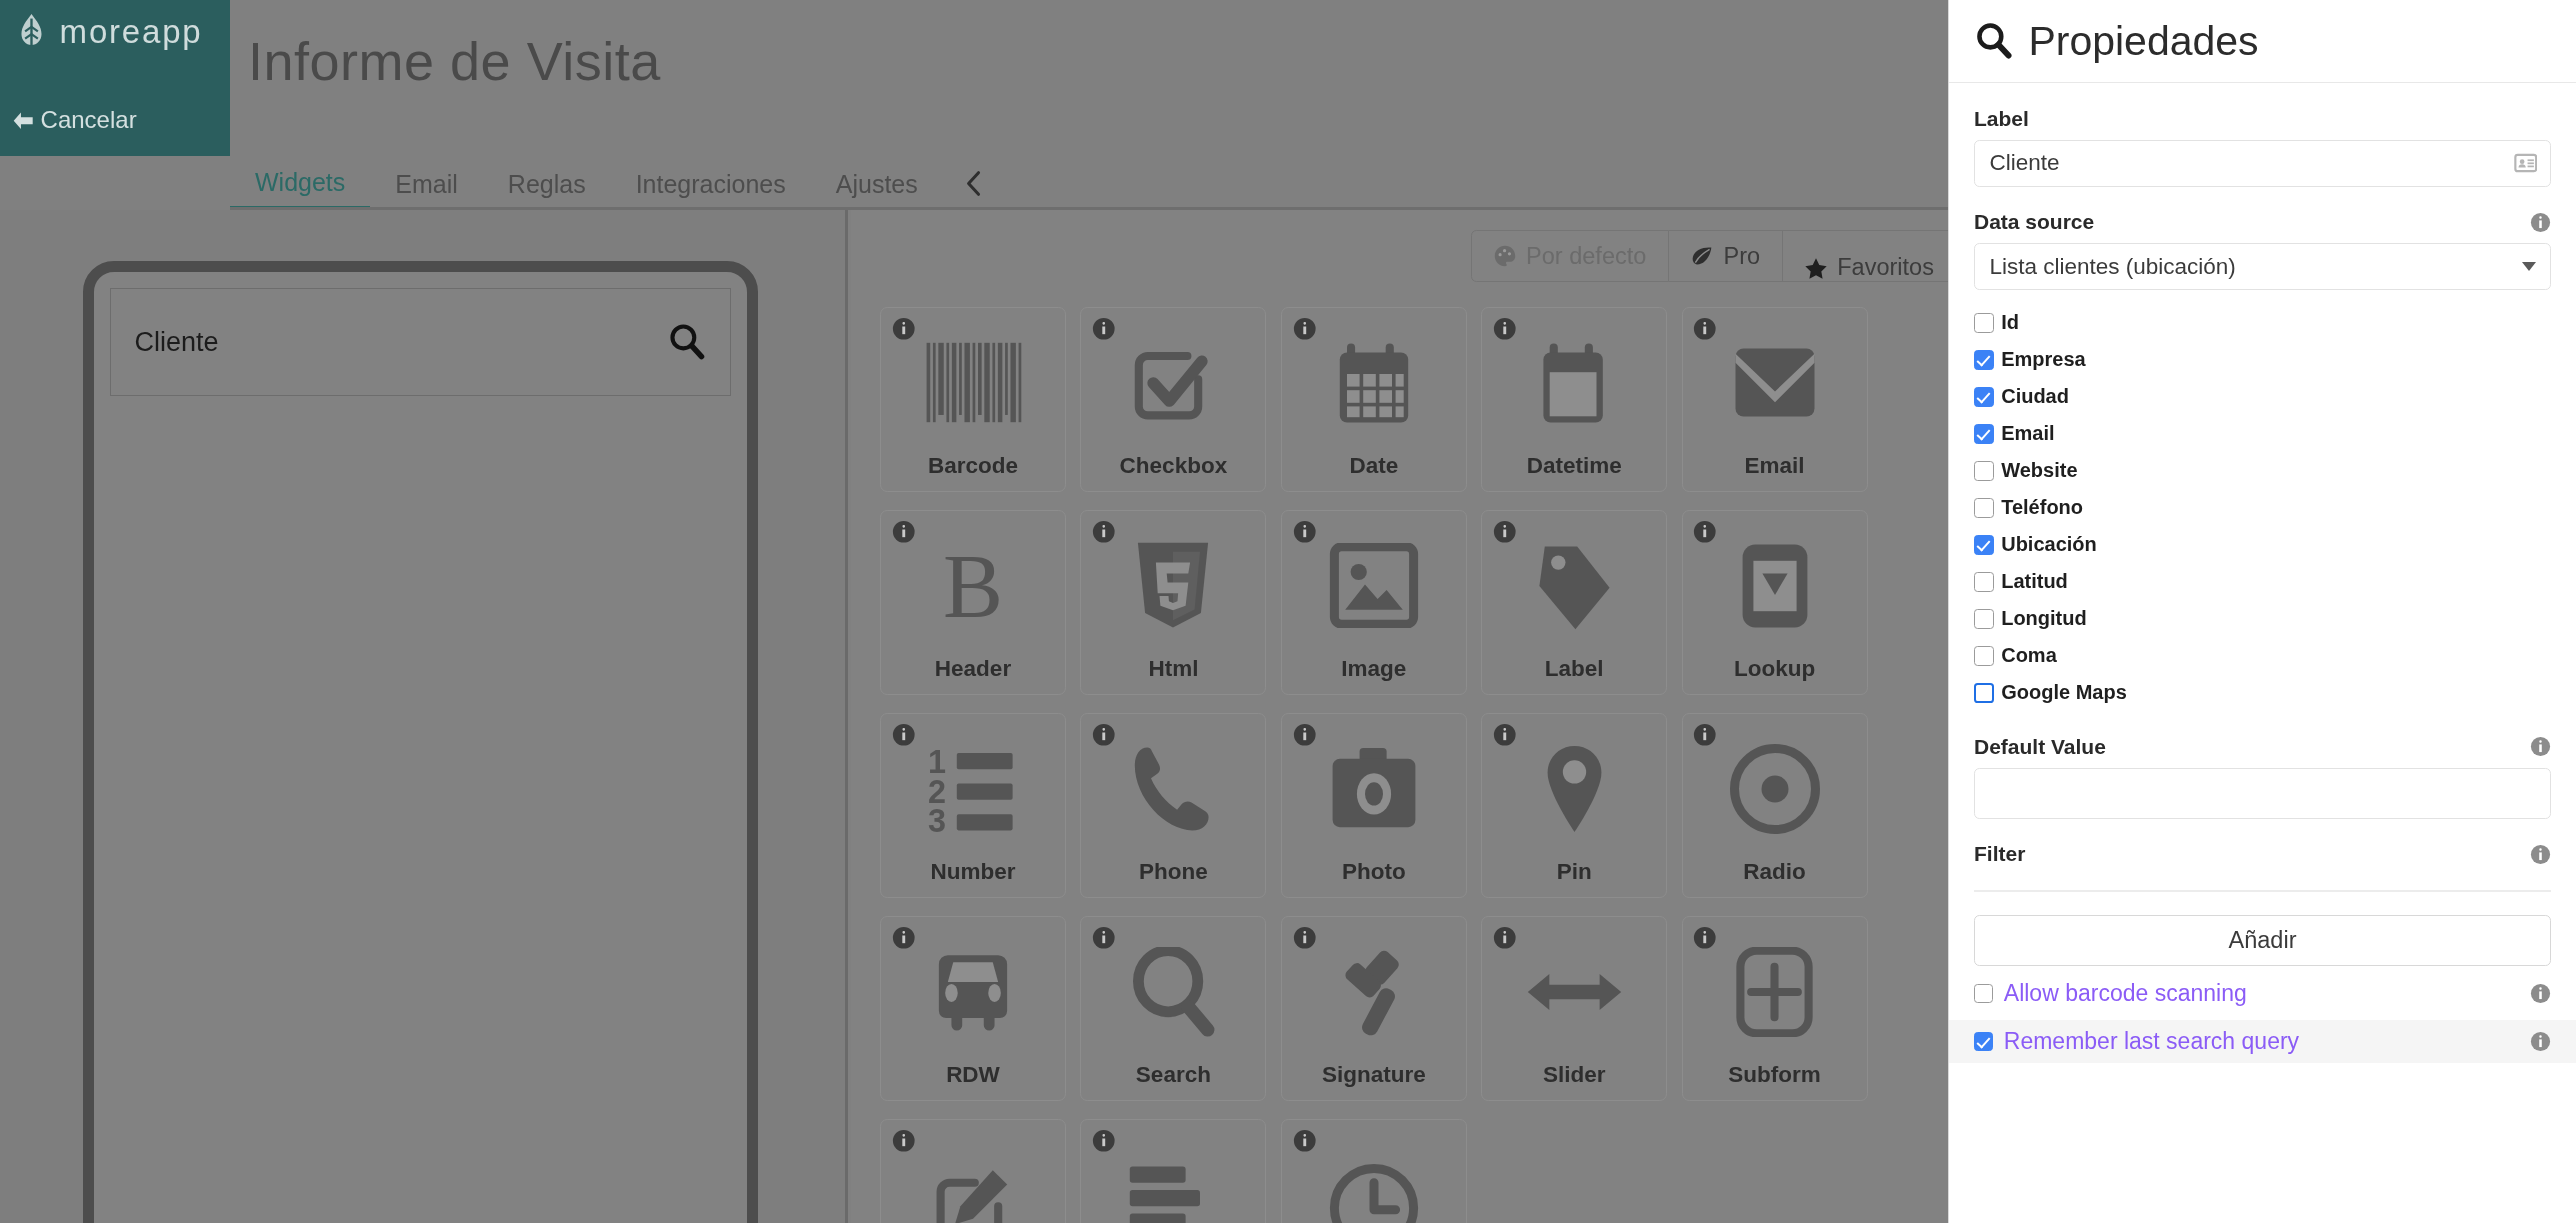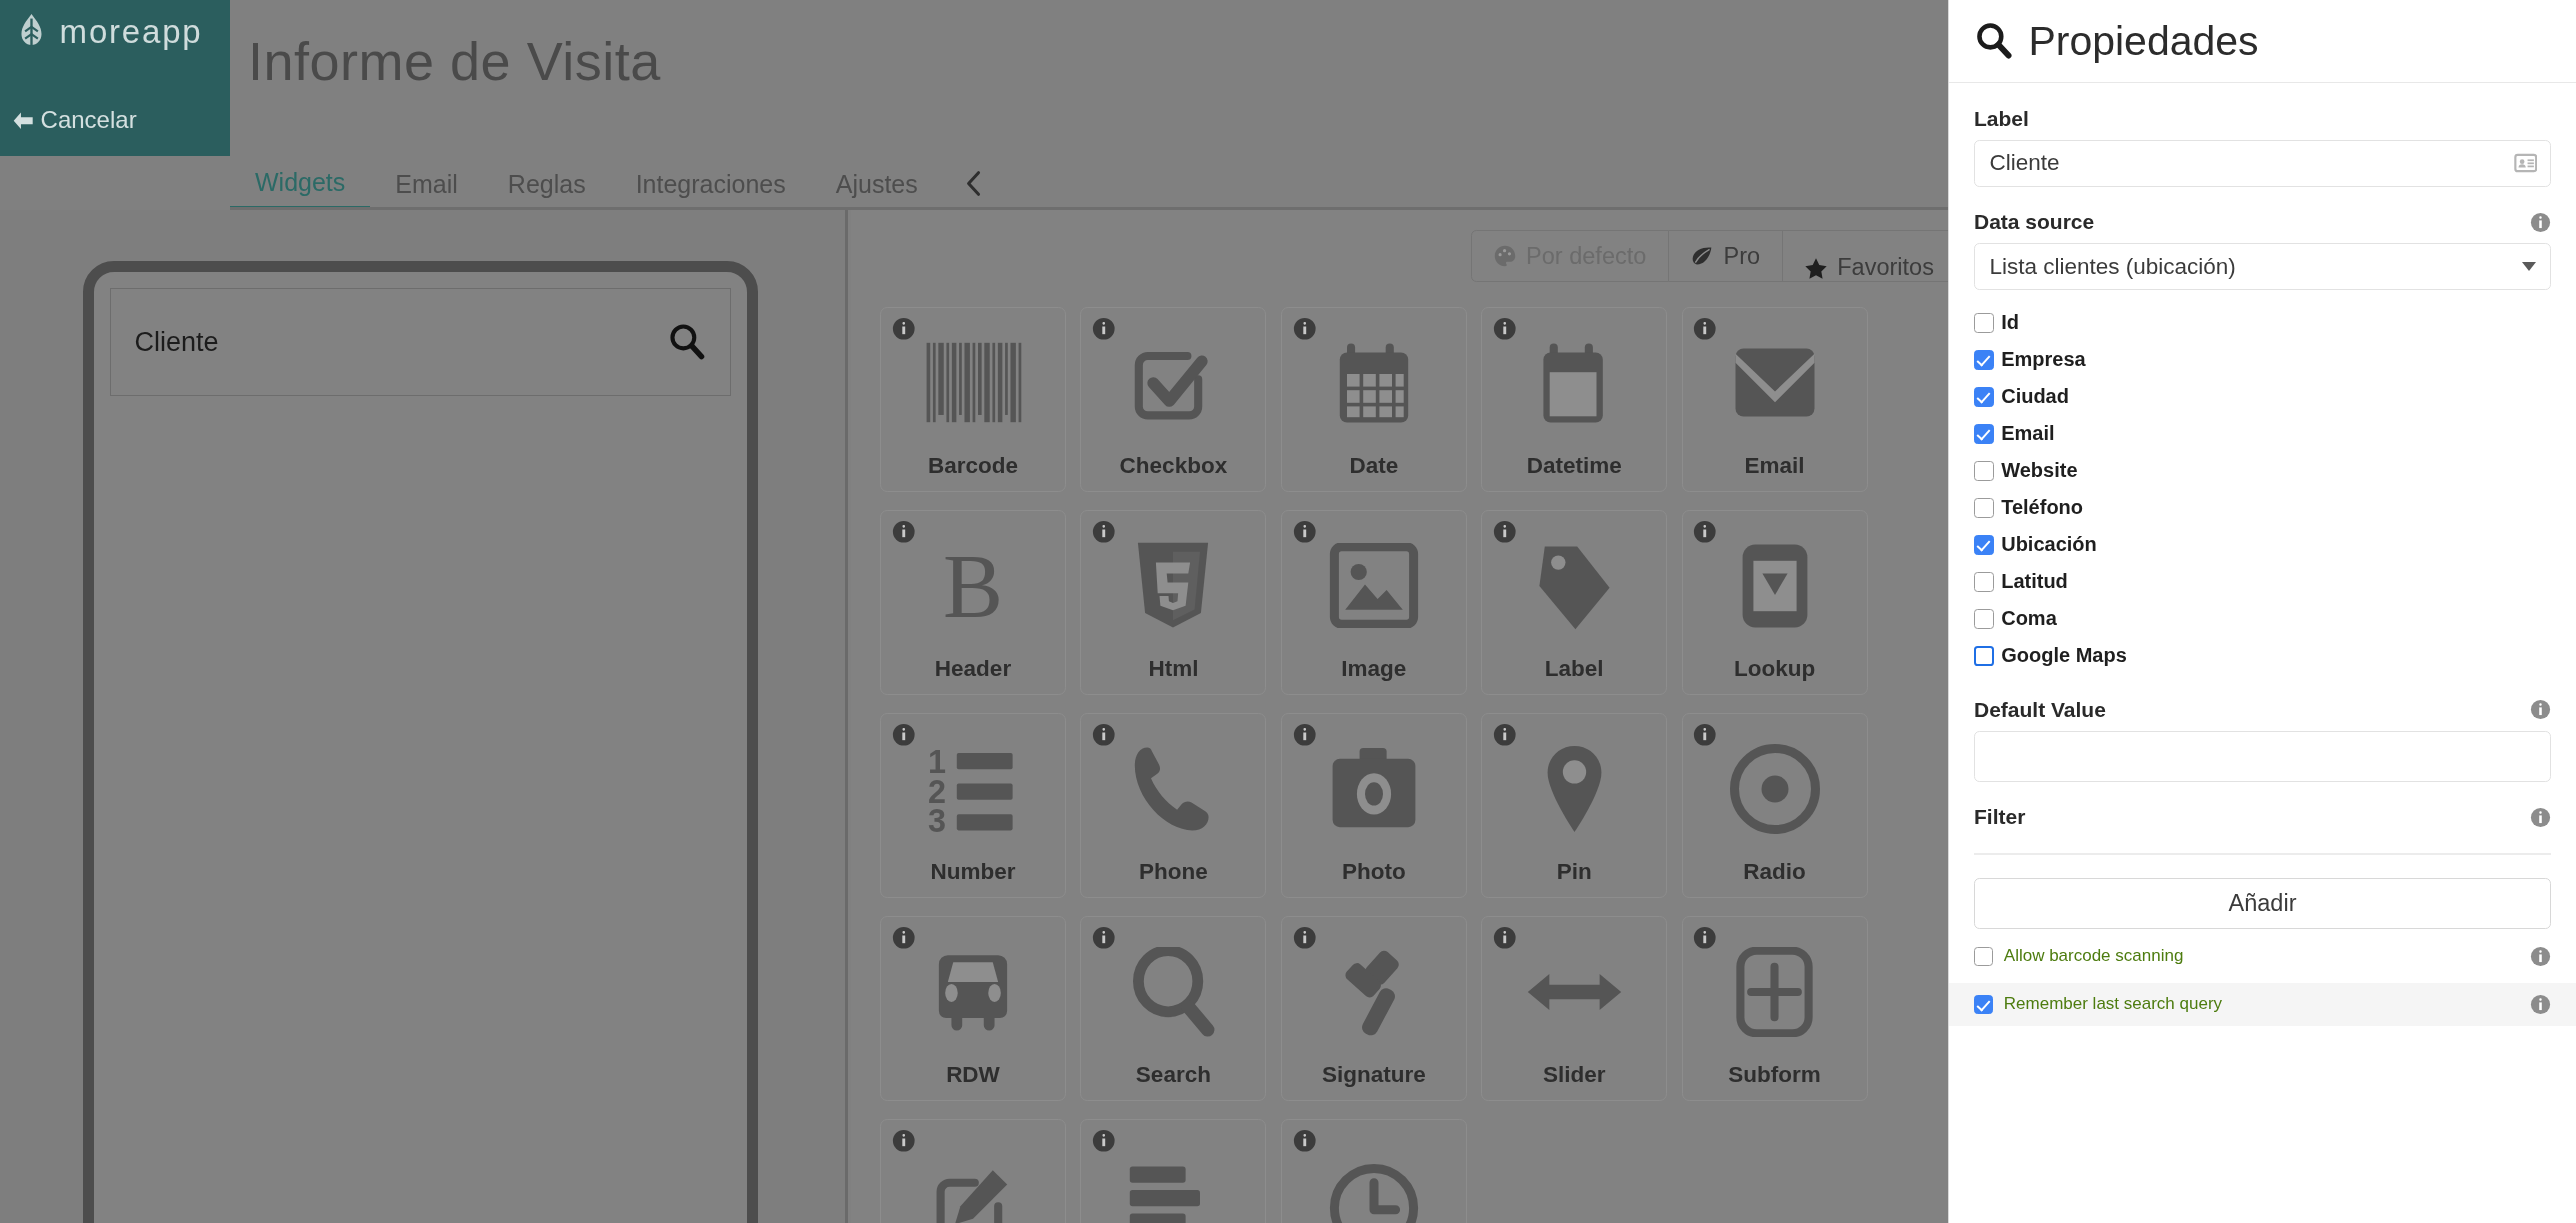--- a/index.html
+++ b/index.html
@@ -218,21 +218,21 @@
     margin-top: 20px;
     height: 51px; border: 1.8px solid #d8d8d8; border-radius: 5.4px;
     display: flex; align-items: center; justify-content: center;
     font-size: 23.5px; color: #3b3b3b; background: #fff;
   }
   .opt-row {
     display: flex; align-items: center; gap: 10.8px;
     height: 43px; margin-top: 5.4px;
   }
   .opt-row .cb { width: 19px; height: 19px; }
-  .opt-label { font-size: 17px; color: #4d7c0f; flex: 1; }
+  .opt-label { font-size: 23px; color: #8b5cf6; flex: 1; }
   .opt-row.hl { background: #f5f5f5; margin-left: -25px; margin-right: -25px; padding: 0 25px; }
 </style>
 </head>
 <body>
 
 <div id="app">
 
   <div class="editor">
 
     <div class="sidebar">
@@ -853,20 +853,24 @@
         <div class="check-row">
           <span class="cb on"></span>
           <span class="check-label">Ubicación</span>
         </div>
         <div class="check-row">
           <span class="cb"></span>
           <span class="check-label">Latitud</span>
         </div>
         <div class="check-row">
           <span class="cb"></span>
+          <span class="check-label">Longitud</span>
+        </div>
+        <div class="check-row">
+          <span class="cb"></span>
           <span class="check-label">Coma</span>
         </div>
         <div class="check-row">
           <span class="cb focus"></span>
           <span class="check-label">Google Maps</span>
         </div>
       </div>
 
       <div class="field">
         <div class="field-label-row">

